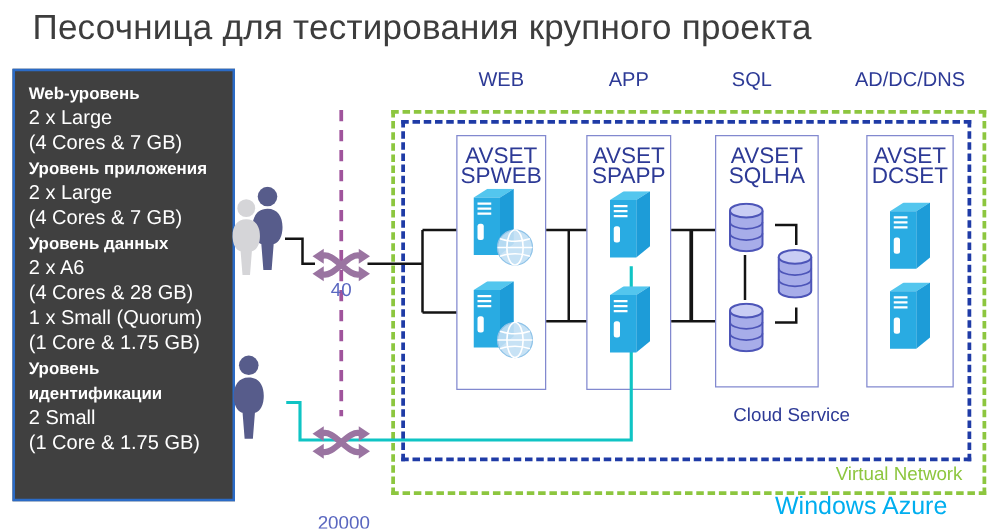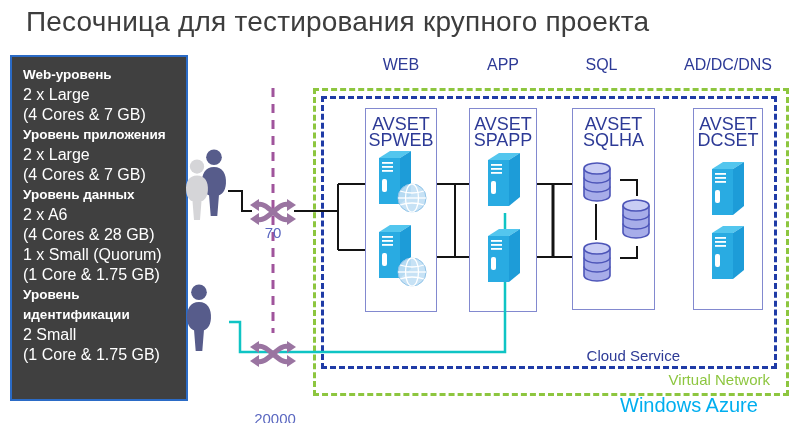--- a/index.html
+++ b/index.html
@@ -38,21 +38,21 @@
   
   #wires{left:0;top:0;z-index:3;pointer-events:none;}
 
   .icon{z-index:4;}
   .figure{z-index:5;}
 
   .port-label{text-align:center;color:#5A67C0;font-size:15px;z-index:5;}
   #port-80{left:253px;top:224px;width:40px;}
   #port-20000{left:246px;top:366px;width:58px;margin-top:44px;}
 
-  #lbl-cloud{left:555px;top:347px;width:125px;text-align:right;color:#2D3A96;font-size:15px;z-index:2;}
+  #lbl-cloud{left:555px;top:324px;width:125px;text-align:right;color:#2D3A96;font-size:15px;z-index:2;}
   #lbl-vnet{left:635px;top:371px;width:135px;text-align:right;color:#8DC63F;font-size:15px;z-index:2;}
   #lbl-azure{left:620px;top:394px;width:155px;text-align:left;color:#00AEEF;font-size:20px;z-index:2;}
 </style>
 </head>
 <body>
 
 <div id="canvas">
 
   <svg width="0" height="0" style="position:absolute" aria-hidden="true">
     <defs>
@@ -203,20 +203,20 @@
   <svg class="abs figure" style="left:183px;top:284px" width="32" height="68">
     <use href="#sym-person" width="32" height="68" fill="#575C8B"></use>
   </svg>
 
   <svg class="abs figure" style="left:249px;top:196px" width="48" height="32">
     <use href="#sym-lb" width="48" height="32"></use>
   </svg>
   <svg class="abs figure" style="left:249px;top:338px" width="48" height="32">
     <use href="#sym-lb" width="48" height="32"></use>
   </svg>
-  <div class="abs port-label" id="port-80">70</div>
+  <div class="abs port-label" id="port-80">40</div>
   <div class="abs port-label" id="port-20000">20000</div>
 
   <div class="abs" id="lbl-cloud">Cloud Service</div>
   <div class="abs" id="lbl-vnet">Virtual Network</div>
   <div class="abs" id="lbl-azure">Windows Azure</div>
 
 </div>
 
 </body></html>

